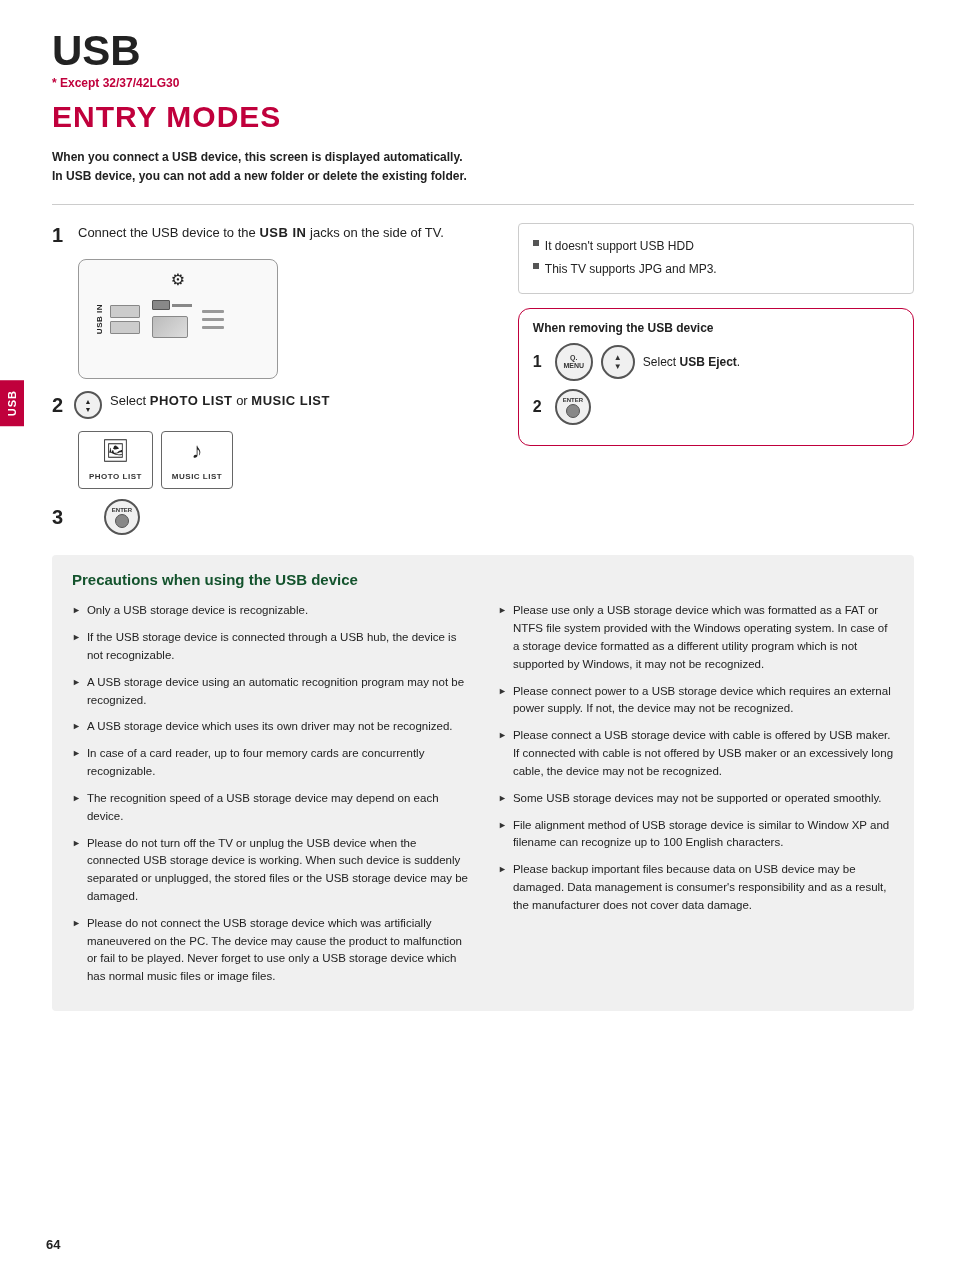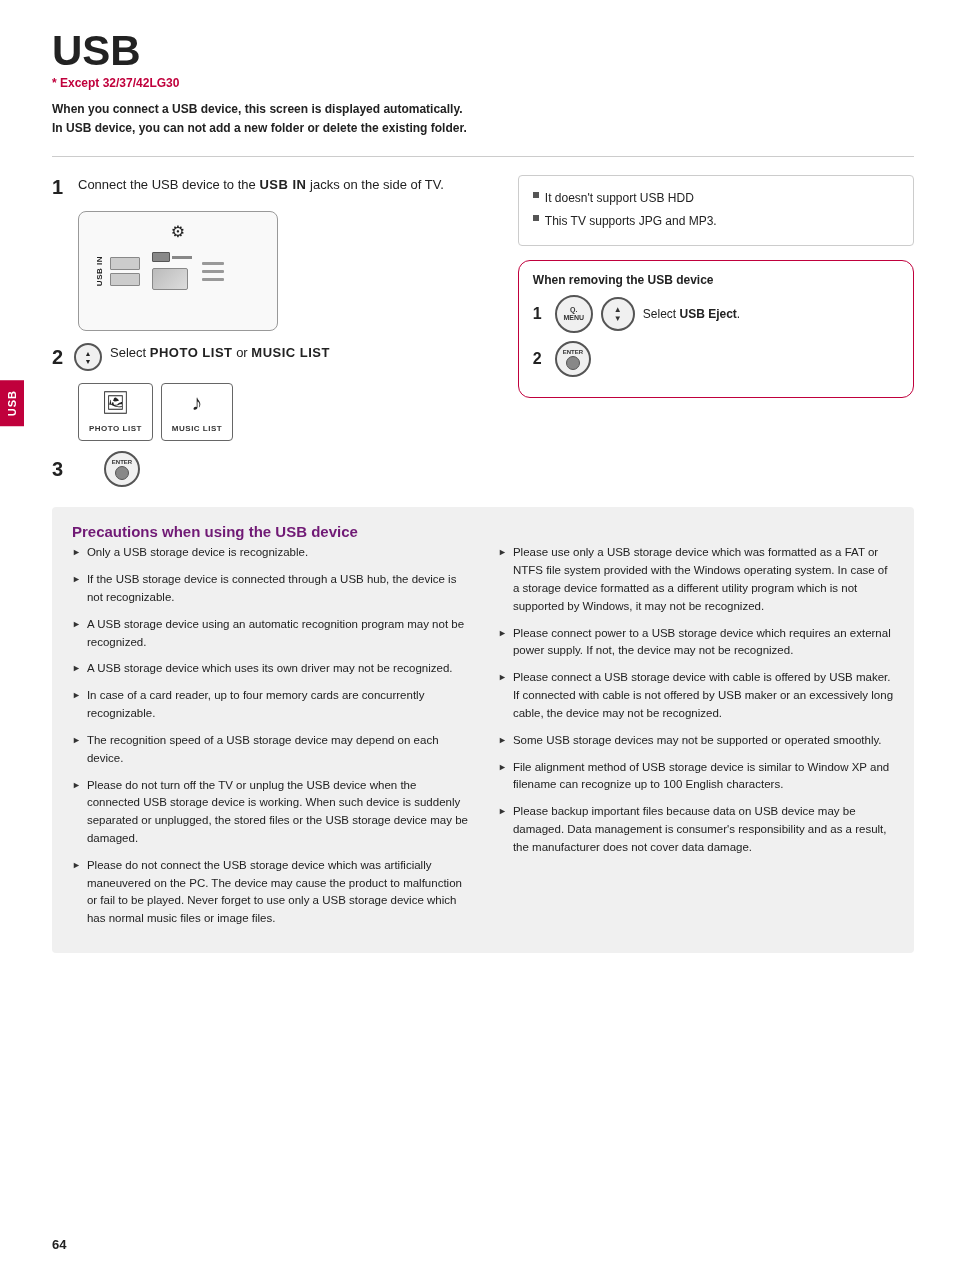--- a/index.html
+++ b/index.html
@@ -44,21 +44,21 @@
     .main-content {
       flex: 1;
       padding: 30px 40px 30px 20px;
       position: relative;
     }
 
     
     .page-number {
       position: absolute;
       bottom: 20px;
-      left: 20px;
+      left: 14px;
       font-size: 13px;
       font-weight: bold;
     }
 
     
     .usb-title {
       font-size: 42px;
       font-weight: 900;
       color: #222;
       line-height: 1;
@@ -317,22 +317,22 @@
     .precautions-section {
       background: #f0f0f0;
       border-radius: 4px;
       padding: 16px 20px;
       margin-top: 4px;
     }
 
     .precautions-title {
       font-size: 15px;
       font-weight: bold;
-      margin-bottom: 4px;
-      color: #701a75;
+      margin-bottom: 14px;
+      color: #14532d;
     }
 
     .precautions-cols {
       display: flex;
       gap: 30px;
     }
 
     .precautions-col {
       flex: 1;
     }
@@ -436,20 +436,21 @@
 
   <div class="sidebar">
     <div class="usb-side-tab">USB</div>
   </div>
 
   <div class="main-content">
 
     <div class="usb-title">USB</div>
     <div class="subtitle-note">* Except 32/37/42LG30</div>
 
+    <div class="section-title">ENTRY MODES</div>
 
     <div class="intro-text">
       <div>When you connect a USB device, this screen is displayed automatically.</div>
       <div>In USB device, you can not add a new folder or delete the existing folder.</div>
     </div>
 
     <hr class="divider">
 
     <div class="instructions-row">
 

